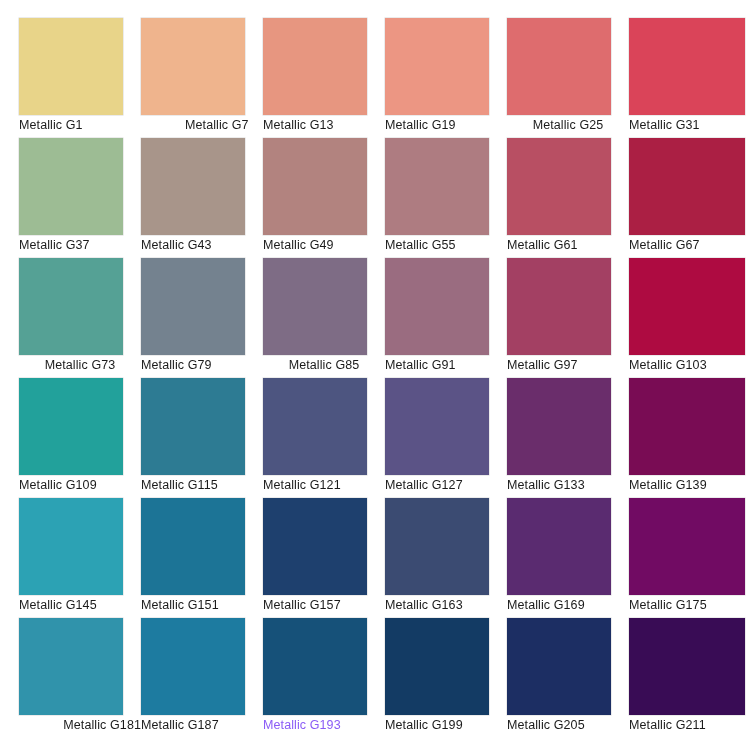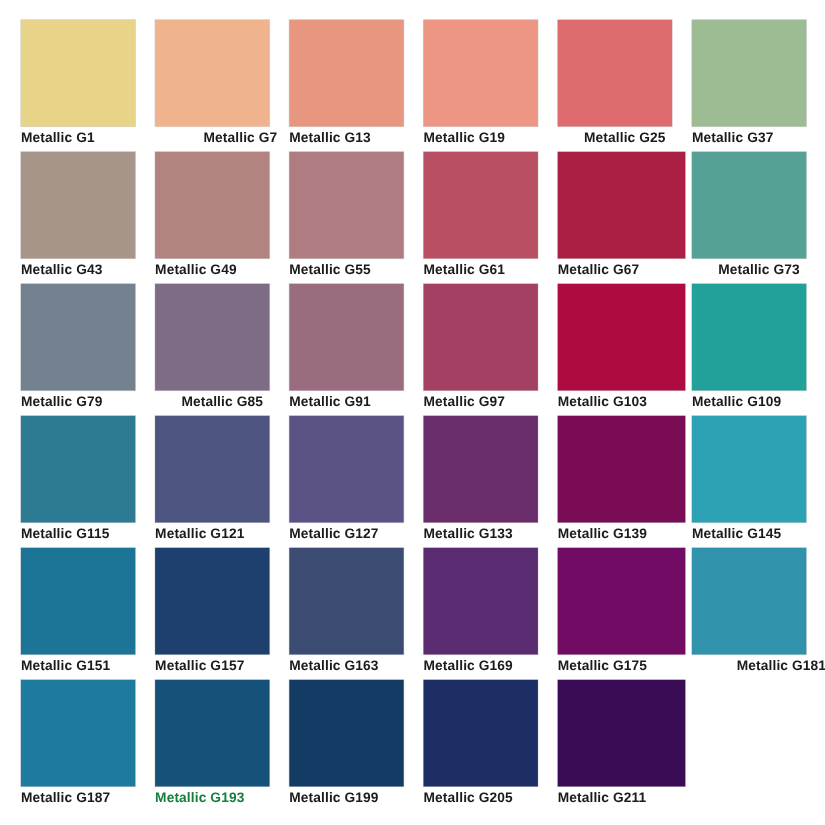--- a/index.html
+++ b/index.html
@@ -33,21 +33,20 @@
     row-gap: 0px;
     padding-left: 19px;
     padding-top: 18px;
     box-sizing: border-box;
   }
   .swatch-cell {
     position: relative;
     width: 122px;
     height: 120px;
     box-sizing: border-box;
-    font-weight: bold;
   }
   .swatch-chip {
     width: 104px;
     height: 97px;
     display: block;
     box-shadow: 0 0 0 0.5px rgba(120,120,120,0.30);
   }
   
   .swatch-cell.col-6 .swatch-chip {
     width: 116px;
@@ -86,20 +85,24 @@
         <div class="swatch-label" style="color: rgb(27, 27, 27);">Metallic G13</div>
       </div>
       <div class="swatch-cell col-4">
         <div class="swatch-chip" style="background-color: rgb(236, 150, 131);"></div>
         <div class="swatch-label" style="color: rgb(27, 27, 27);">Metallic G19</div>
       </div>
       <div class="swatch-cell col-5">
         <div class="swatch-chip" style="background-color: rgb(222, 108, 110);"></div>
         <div class="swatch-label" style="color: rgb(27, 27, 27); text-align: center;">Metallic G25</div>
       </div>
+      <div class="swatch-cell col-6">
+        <div class="swatch-chip" style="background-color: rgb(218, 68, 89);"></div>
+        <div class="swatch-label" style="color: rgb(27, 27, 27);">Metallic G31</div>
+      </div>
       <div class="swatch-cell col-1">
         <div class="swatch-chip" style="background-color: rgb(157, 188, 148);"></div>
         <div class="swatch-label" style="color: rgb(27, 27, 27);">Metallic G37</div>
       </div>
       <div class="swatch-cell col-2">
         <div class="swatch-chip" style="background-color: rgb(168, 149, 138);"></div>
         <div class="swatch-label" style="color: rgb(27, 27, 27);">Metallic G43</div>
       </div>
       <div class="swatch-cell col-3">
         <div class="swatch-chip" style="background-color: rgb(178, 131, 127);"></div>
@@ -192,21 +195,21 @@
       <div class="swatch-cell col-1">
         <div class="swatch-chip" style="background-color: rgb(48, 147, 171);"></div>
         <div class="swatch-label" style="color: rgb(27, 27, 27); text-align: right;">Metallic G181</div>
       </div>
       <div class="swatch-cell col-2">
         <div class="swatch-chip" style="background-color: rgb(29, 123, 160);"></div>
         <div class="swatch-label" style="color: rgb(27, 27, 27);">Metallic G187</div>
       </div>
       <div class="swatch-cell col-3">
         <div class="swatch-chip" style="background-color: rgb(22, 81, 121);"></div>
-        <div class="swatch-label" style="color: #15803d;">Metallic G193</div>
+        <div class="swatch-label" style="color: #8b5cf6;">Metallic G193</div>
       </div>
       <div class="swatch-cell col-4">
         <div class="swatch-chip" style="background-color: rgb(19, 59, 100);"></div>
         <div class="swatch-label" style="color: rgb(27, 27, 27);">Metallic G199</div>
       </div>
       <div class="swatch-cell col-5">
         <div class="swatch-chip" style="background-color: rgb(28, 46, 99);"></div>
         <div class="swatch-label" style="color: rgb(27, 27, 27);">Metallic G205</div>
       </div>
       <div class="swatch-cell col-6">

